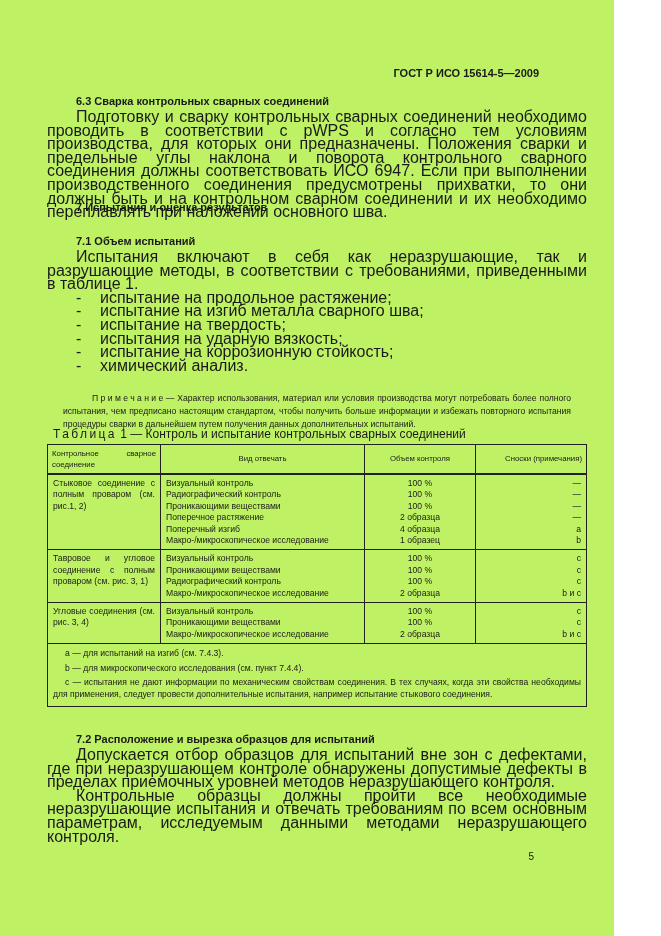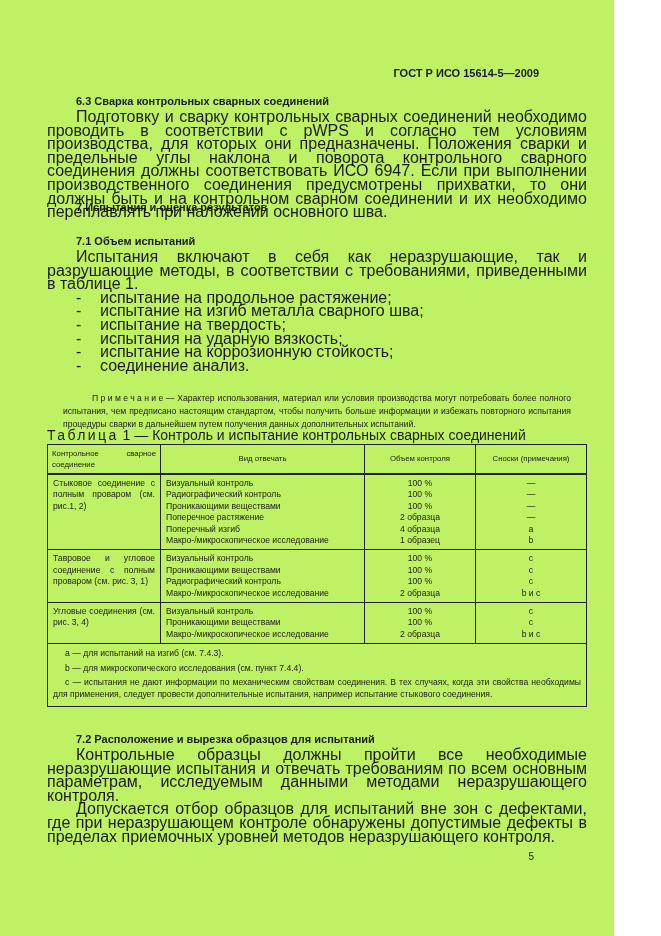--- a/index.html
+++ b/index.html
@@ -13,30 +13,30 @@
   .para { left: 47px; width: 540px; font-size: 16px; line-height: 13.6px; text-align: justify; }
   .para p { margin: 0; }
   .ind { text-indent: 29px; }
   .bullets { margin: 0; padding: 0; list-style: none; }
   .bullets li { padding-left: 29px; position: relative; }
   .bullets li .dash { position: absolute; left: 29px; }
   .bullets li .txt { margin-left: 24px; display: inline-block; }
   .note { left: 47px; width: 540px; font-size: 8.6px; line-height: 12.8px; text-align: justify; }
   .note p { margin: 16px; text-indent: 29px; }
   .spaced { letter-spacing: 2.4px; }
-  .caption { left: 47px; top: 427px; font-size: 14px; }
+  .caption { left: 53px; top: 427px; font-size: 12px; }
   table.t1 { position: absolute; left: 47px; top: 444px; width: 540px; border-collapse: collapse;
              font-size: 8.6px; line-height: 11.4px; }
   table.t1 td, table.t1 th { border: 1px solid #222; vertical-align: top; padding: 3px 5px; }
   table.t1 thead th { font-weight: normal; font-size: 7.8px; vertical-align: middle; text-align: center;
                       height: 24px; border-bottom: 2px solid #222; padding: 2px 4px; }
   table.t1 .c1 { width: 102px; text-align: justify; }
   table.t1 .c2 { width: 193px; }
   table.t1 .c3 { width: 100px; text-align: center; }
-  table.t1 .c4 { text-align: center; }
+  table.t1 .c4 { text-align: right; }
   .line { display: block; white-space: nowrap; }
   table.t1 td.notes { padding: 4px 5px 3px 5px; text-align: justify; }
   table.t1 td.notes p { margin: 0 0 3px 0; text-indent: 12px; }
   .pagenum { right: 80px; top: 851px; font-size: 10px; }
 </style>
 </head>
 <body>
 
 <div class="page">
 
@@ -51,21 +51,21 @@
 
   <div class="abs h2" style="left:76px; top:235px;">7.1  Объем испытаний</div>
   <div class="abs para" style="top:250px;">
     <p class="ind">Испытания включают в себя как неразрушающие, так и разрушающие методы, в соответствии с требованиями, приведенными в таблице 1.</p>
     <ul class="bullets">
       <li><span class="dash">-</span><span class="txt">испытание на продольное растяжение;</span></li>
       <li><span class="dash">-</span><span class="txt">испытание на изгиб металла сварного шва;</span></li>
       <li><span class="dash">-</span><span class="txt">испытание на твердость;</span></li>
       <li><span class="dash">-</span><span class="txt">испытания на ударную вязкость;</span></li>
       <li><span class="dash">-</span><span class="txt">испытание на коррозионную стойкость;</span></li>
-      <li><span class="dash">-</span><span class="txt">соединение анализ.</span></li>
+      <li><span class="dash">-</span><span class="txt">химический анализ.</span></li>
     </ul>
   </div>
 
   <div class="abs note" style="top:376px;">
     <p><span class="spaced">Примечание</span><span>— Характер использования, материал или условия производства могут потребовать более полного испытания, чем предписано настоящим стандартом, чтобы получить больше информации и избежать повторного испытания процедуры сварки в дальнейшем путем получения данных дополнительных испытаний.</span></p>
   </div>
 
   <div class="abs caption"><span class="spaced">Таблица</span><span> 1 — Контроль и испытание контрольных сварных соединений</span></div>
 
   <table class="t1">
@@ -149,18 +149,18 @@
           <p>a — для испытаний на изгиб (см. 7.4.3).</p>
           <p>b — для микроскопического исследования (см. пункт 7.4.4).</p>
           <p>c — испытания не дают информации по механическим свойствам соединения. В тех случаях, когда эти свойства необходимы для применения, следует провести дополнительные испытания, например испытание стыкового соединения.</p>
         </td>
       </tr>
     </tbody>
   </table>
 
   <div class="abs h2" style="left:76px; top:733px;">7.2  Расположение и вырезка образцов для испытаний</div>
   <div class="abs para" style="top:748px;">
+    <p class="ind">Допускается отбор образцов для испытаний вне зон с дефектами, где при неразрушающем контроле обнаружены допустимые дефекты в пределах приемочных уровней методов неразрушающего контроля.</p>
     <p class="ind">Контрольные образцы должны пройти все необходимые неразрушающие испытания и отвечать требованиям по всем основным параметрам, исследуемым данными методами неразрушающего контроля.</p>
-    <p class="ind">Допускается отбор образцов для испытаний вне зон с дефектами, где при неразрушающем контроле обнаружены допустимые дефекты в пределах приемочных уровней методов неразрушающего контроля.</p>
   </div>
 
   <div class="abs pagenum">5</div>
 </div>
 
 </body></html>

